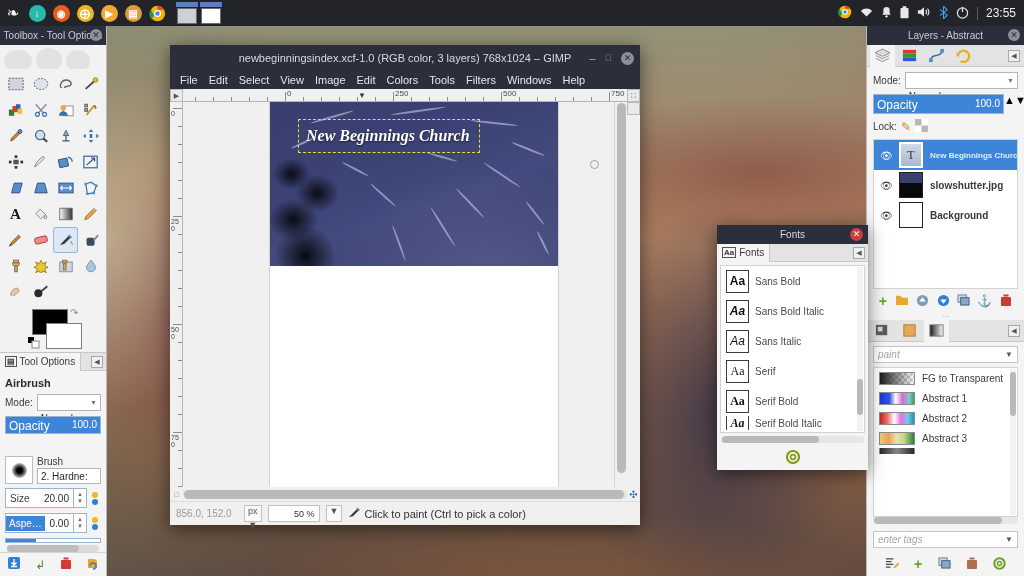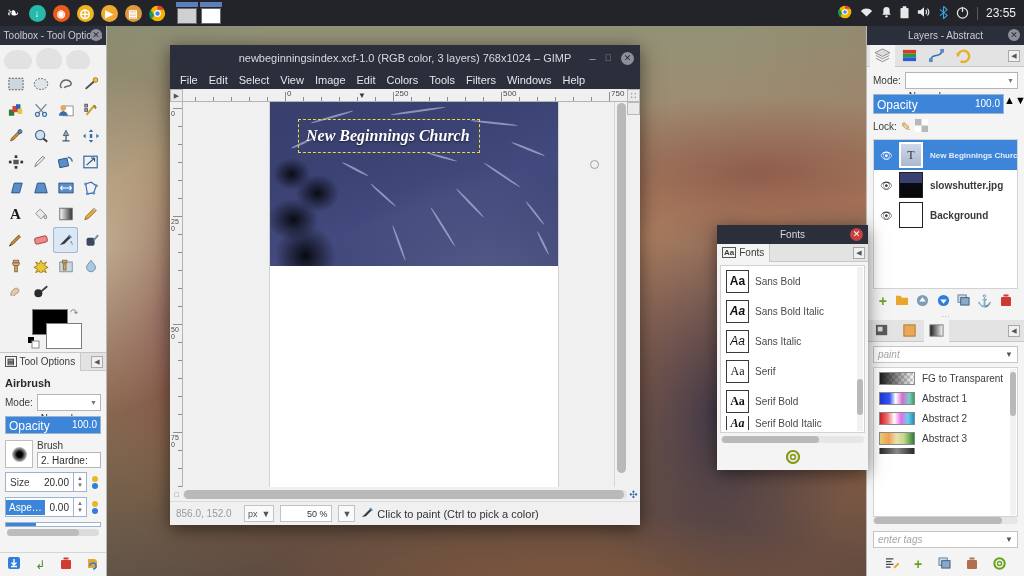--- a/index.html
+++ b/index.html
@@ -241,21 +241,21 @@
   .hscroll-row .track { flex:1; height:9px; background:#e3e3e3; border-radius:5px; position:relative;}
   .hscroll-row .track .th { position:absolute; left:1px; top:0; width:99%; height:9px; background:#b9b9b9; border-radius:5px;}
   .hscroll-row .nav { width:13px; flex:none; text-align:center; font-size:10px; color:#2b6cb0;}
   .statusbar {
     height:24px; flex:none; background:#f0f0f0; display:flex; align-items:center;
     gap:6px; padding:0 6px; border-top:1px solid #dcdcdc;
   }
   .sb-pos { font-size:10px; color:#9a9a9a; min-width:62px; }
   .sb-unit, .sb-zoomarrow {
     height:17px; border:1px solid #c2c2c2; background:#fafafa; display:flex; align-items:center;
-    gap:4px; padding:0 3px; font-size:9px; color:#555;
+    gap:4px; padding:0 3px; font-size:9px; color:#555;flex-direction:column;
   }
   .sb-zoom {
     height:17px; width:52px; border:1px solid #c2c2c2; background:#fff;
     display:flex; align-items:center; justify-content:flex-end; padding-right:4px;
     font-size:9px; color:#333;
   }
   .sb-hint { font-size:11px; color:#333; display:flex; align-items:center; gap:3px;}
 
   
   #fontsdlg {
@@ -685,21 +685,21 @@
       <div class="combo">
         <span class="cv">Normal</span>
         <span style="font-size:7px;color:#777;">▼</span>
       </div>
     </div>
     <div class="slider">
       <div class="fill" style="width:100%"></div>
       <span class="sl-l">Opacity</span>
       <span class="sl-r">100.0</span>
     </div>
-    <div class="brushbox" style="margin-top:6px;">
+    <div class="brushbox" style="margin-top:22px;">
       <div class="brush-thumb">
         <span class="brush-dot"></span>
       </div>
       <div class="brush-right">
         <div class="brush-lbl">Brush</div>
         <div class="brush-name">2. Hardne:</div>
       </div>
     </div>
     <div class="spinrow">
       <div class="sp-main">

